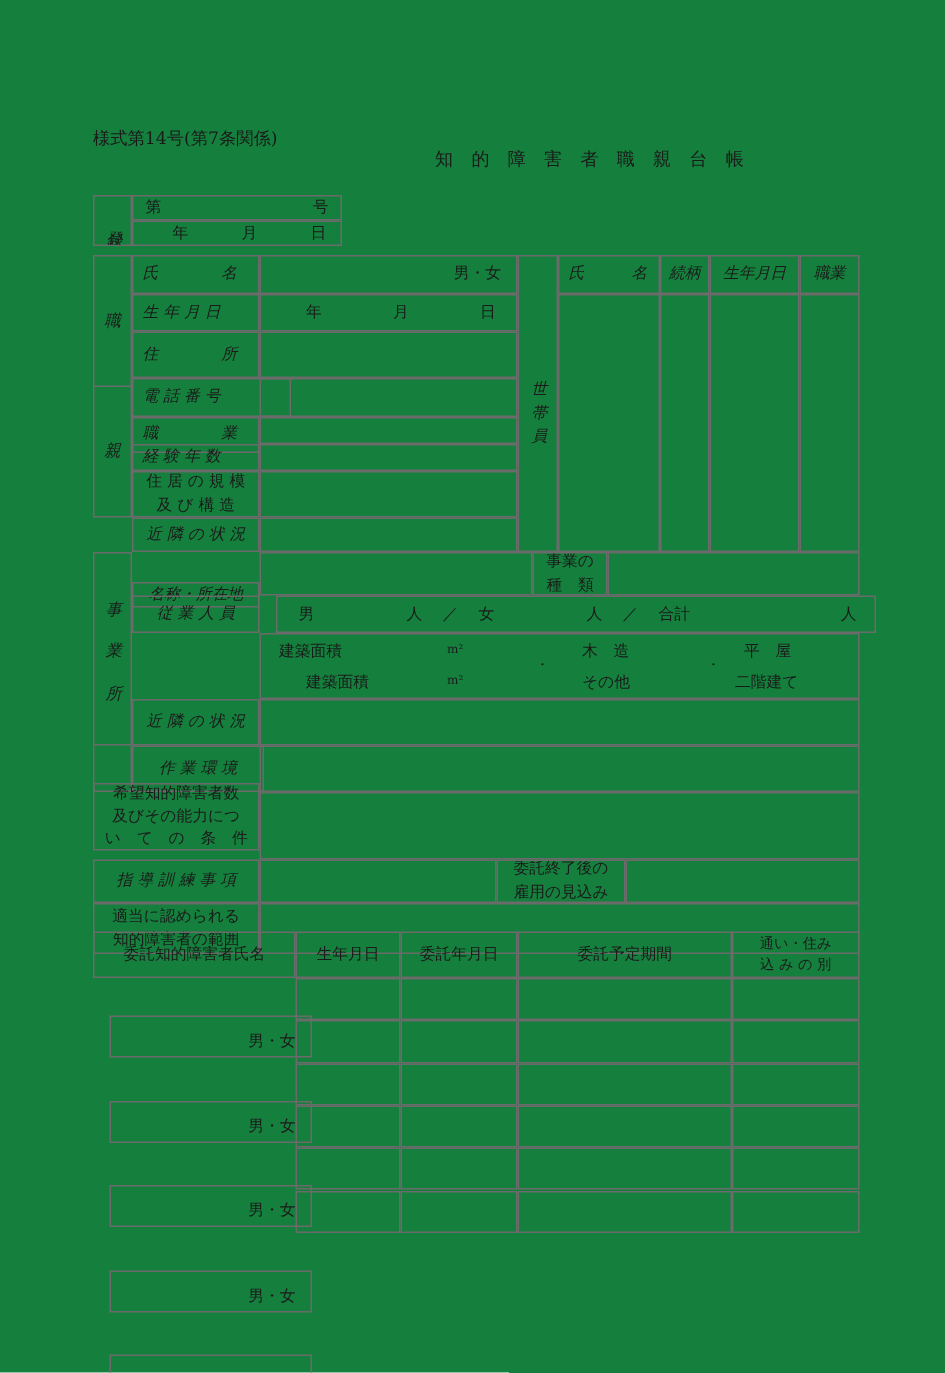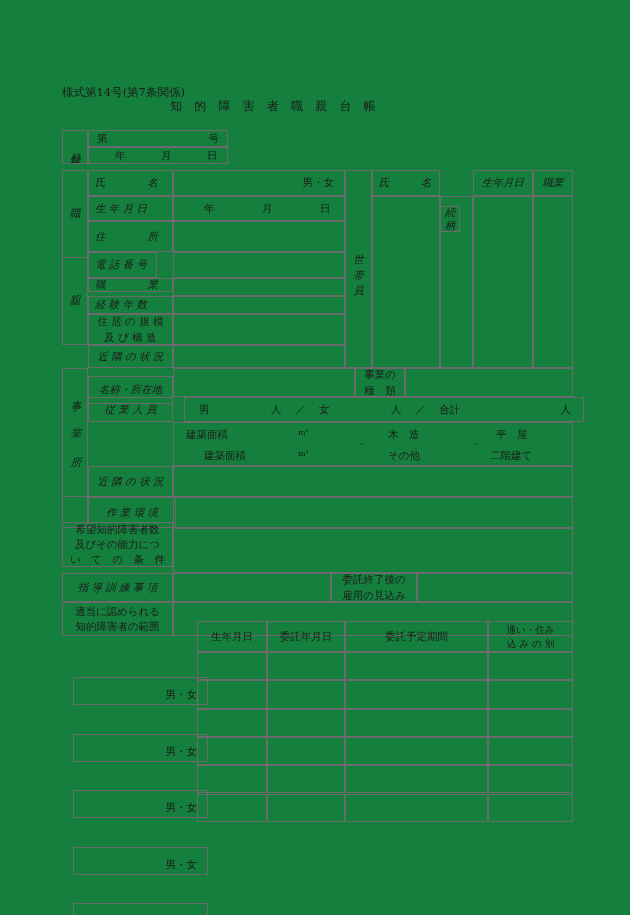--- a/index.html
+++ b/index.html
@@ -28,21 +28,21 @@
     position: absolute;
     left: 62px; top: 85px;
     font-size: 11.5px;
     letter-spacing: 0px;
     white-space: nowrap;
   }
   .doc-title {
     position: absolute;
     left: 170px; top: 98px;
     width: 330px;
-    text-align: left;
+    text-align: right;
     font-size: 12px;
     letter-spacing: 4.2px;
     white-space: nowrap;
   }
 
   
   .cell {
     position: absolute;
     box-sizing: border-box;
     border: 0.8px solid #6b6b6b;
@@ -171,26 +171,26 @@
       <span style="position:absolute; left:88px; top:50%; transform:translateY(-50%);">月</span>
       <span style="position:absolute; left:146px; top:50%; transform:translateY(-50%);">日</span>
     </div>
   </div>
 
   <div class="cell lbl lbl-left" style="left:88px; top:221px; width:85px; height:31px;">
     <span>住　　　　所</span>
   </div>
   <div class="cell" style="left:173px; top:221px; width:172px; height:31px;"></div>
 
-  <div class="cell lbl lbl-left" style="left:88px; top:252px; width:69px; height:26px;">
+  <div class="cell lbl lbl-left" style="left:88px; top:252px; width:106px; height:26px;">
     <span>電 話 番 号</span>
   </div>
   <div class="cell" style="left:173px; top:252px; width:172px; height:26px;"></div>
 
-  <div class="cell lbl lbl-left" style="left:88px; top:278px; width:85px; height:14px;">
+  <div class="cell lbl lbl-left" style="left:88px; top:278px; width:85px; height:24px;">
     <span>職　　　　業</span>
   </div>
   <div class="cell" style="left:173px; top:278px; width:172px; height:18px;"></div>
 
   <div class="cell lbl lbl-left" style="left:88px; top:296px; width:85px; height:18px;">
     <span>経 験 年 数</span>
   </div>
   <div class="cell" style="left:173px; top:296px; width:172px; height:18px;"></div>
 
   <div class="cell two-line" style="left:88px; top:314px; width:85px; height:31px;">
@@ -203,39 +203,39 @@
     <span>近 隣 の 状 況</span>
   </div>
   <div class="cell" style="left:173px; top:345px; width:172px; height:23px;"></div>
 
   <div class="cell lbl" style="left:345px; top:170px; width:27px; height:198px;">
     <span class="vert" style="letter-spacing:16px; font-size:10.5px;">世帯員</span>
   </div>
   <div class="cell lbl lbl-left" style="left:372px; top:170px; width:68px; height:26px;">
     <span>氏　　　名</span>
   </div>
-  <div class="cell lbl" style="left:440px; top:170px; width:20px; height:26px;margin-top:36px;">
+  <div class="cell lbl" style="left:440px; top:170px; width:33px; height:26px;">
     <span>続柄</span>
   </div>
   <div class="cell lbl" style="left:473px; top:170px; width:60px; height:26px;">
     <span>生年月日</span>
   </div>
   <div class="cell lbl" style="left:533px; top:170px; width:40px; height:26px;">
     <span>職業</span>
   </div>
   <div class="cell" style="left:372px; top:196px; width:68px; height:172px;"></div>
   <div class="cell" style="left:440px; top:196px; width:33px; height:172px;"></div>
   <div class="cell" style="left:473px; top:196px; width:60px; height:172px;"></div>
   <div class="cell" style="left:533px; top:196px; width:40px; height:172px;"></div>
 
   <div class="cell lbl" style="left:62px; top:368px; width:26px; height:129px;">
     <span class="vert" style="letter-spacing:28px; font-size:11px;">事業所</span>
   </div>
 
-  <div class="cell lbl" style="left:88px; top:376px; width:85px; height:28px;">
+  <div class="cell lbl" style="left:88px; top:388px; width:85px; height:17px;">
     <span>名称・所在地</span>
   </div>
   <div class="cell" style="left:173px; top:368px; width:182px; height:29px;"></div>
   <div class="cell two-line" style="left:355px; top:368px; width:50px; height:29px;">
     <span>事業の</span>
     <span>種　類</span>
   </div>
   <div class="cell" style="left:405px; top:368px; width:168px; height:29px;"></div>
 
   <div class="cell lbl" style="left:88px; top:397px; width:85px; height:25px;">
@@ -296,20 +296,23 @@
     <span>雇用の見込み</span>
   </div>
   <div class="cell" style="left:417px; top:573px; width:156px; height:29px;"></div>
 
   <div class="cell two-line" style="left:62px; top:602px; width:111px; height:34px;">
     <span>適当に認められる</span>
     <span>知的障害者の範囲</span>
   </div>
   <div class="cell" style="left:173px; top:602px; width:400px; height:34px;"></div>
 
+  <div class="cell bt-head" style="left:62px; top:621px; width:135px; height:31px;">
+    <span>委託知的障害者氏名</span>
+  </div>
   <div class="cell bt-head" style="left:197px; top:621px; width:70px; height:31px;">
     <span>生年月日</span>
   </div>
   <div class="cell bt-head" style="left:345px; top:621px; width:143px; height:31px;">
     <span>委託予定期間</span>
   </div>
   <div class="cell bt-head" style="left:267px; top:621px; width:78px; height:31px;">
     <span>委託年月日</span>
   </div>
   <div class="cell two-line" style="left:488px; top:621px; width:85px; height:31px; font-size:9.5px;">

